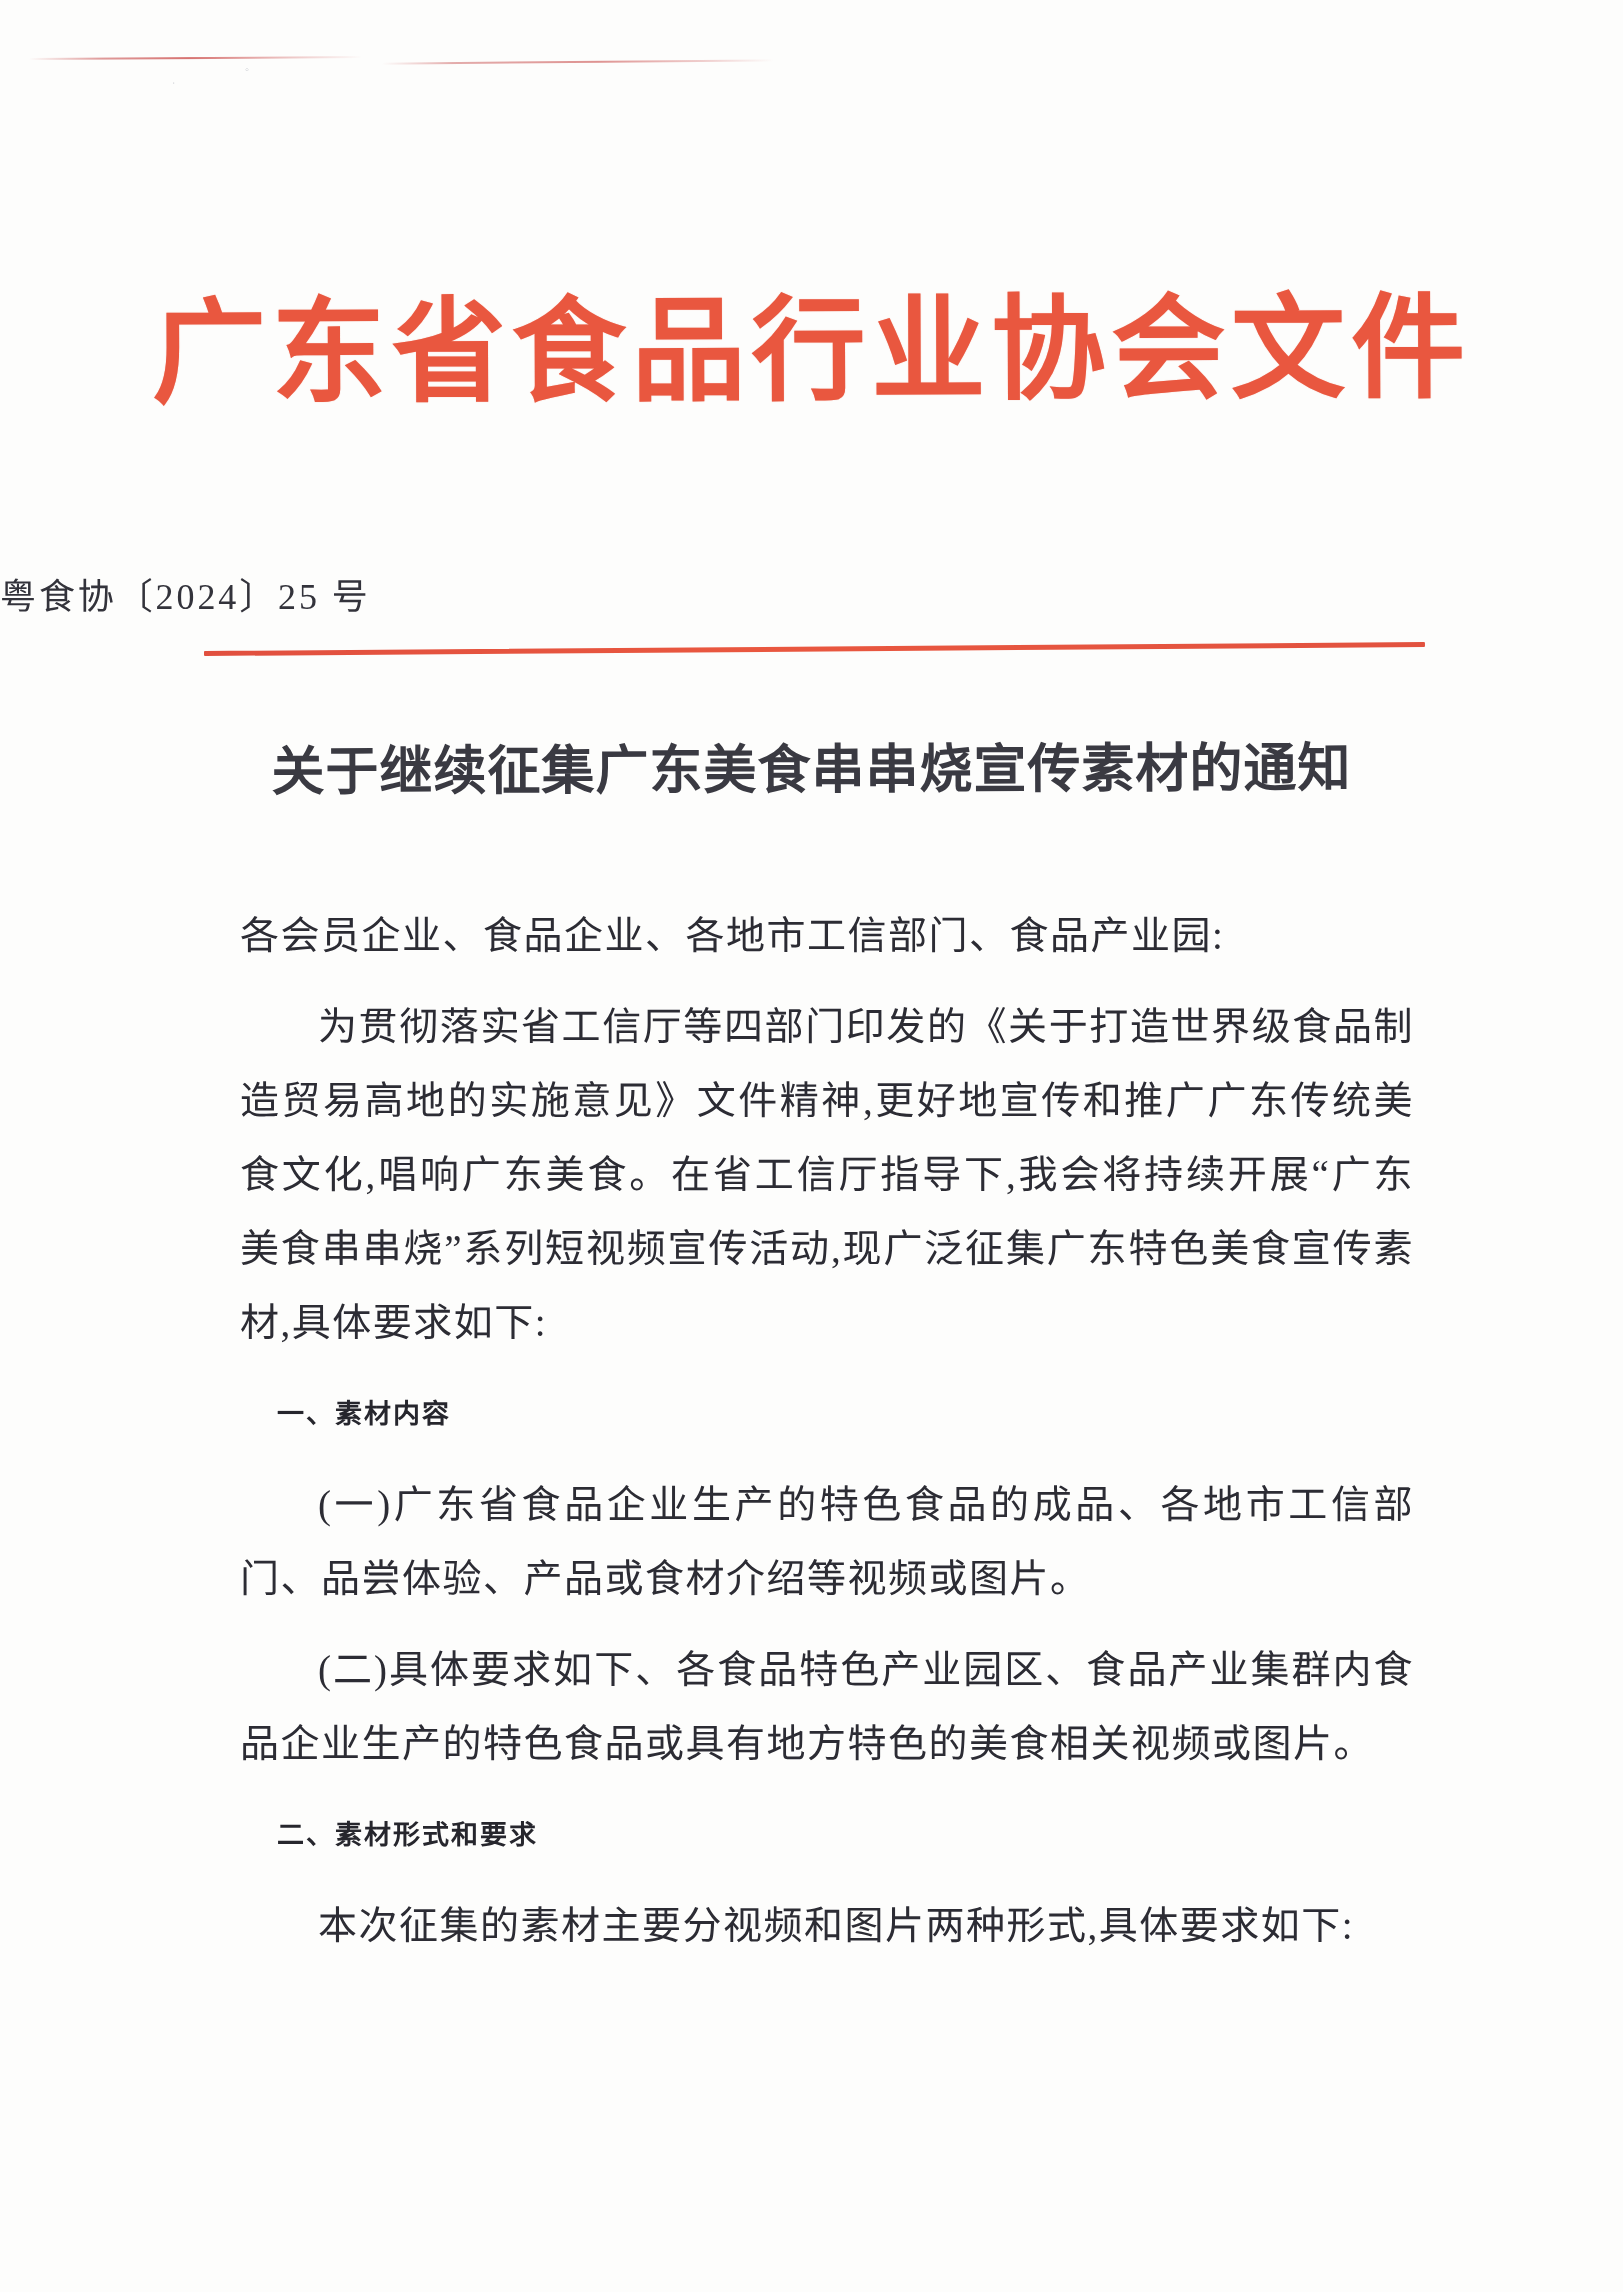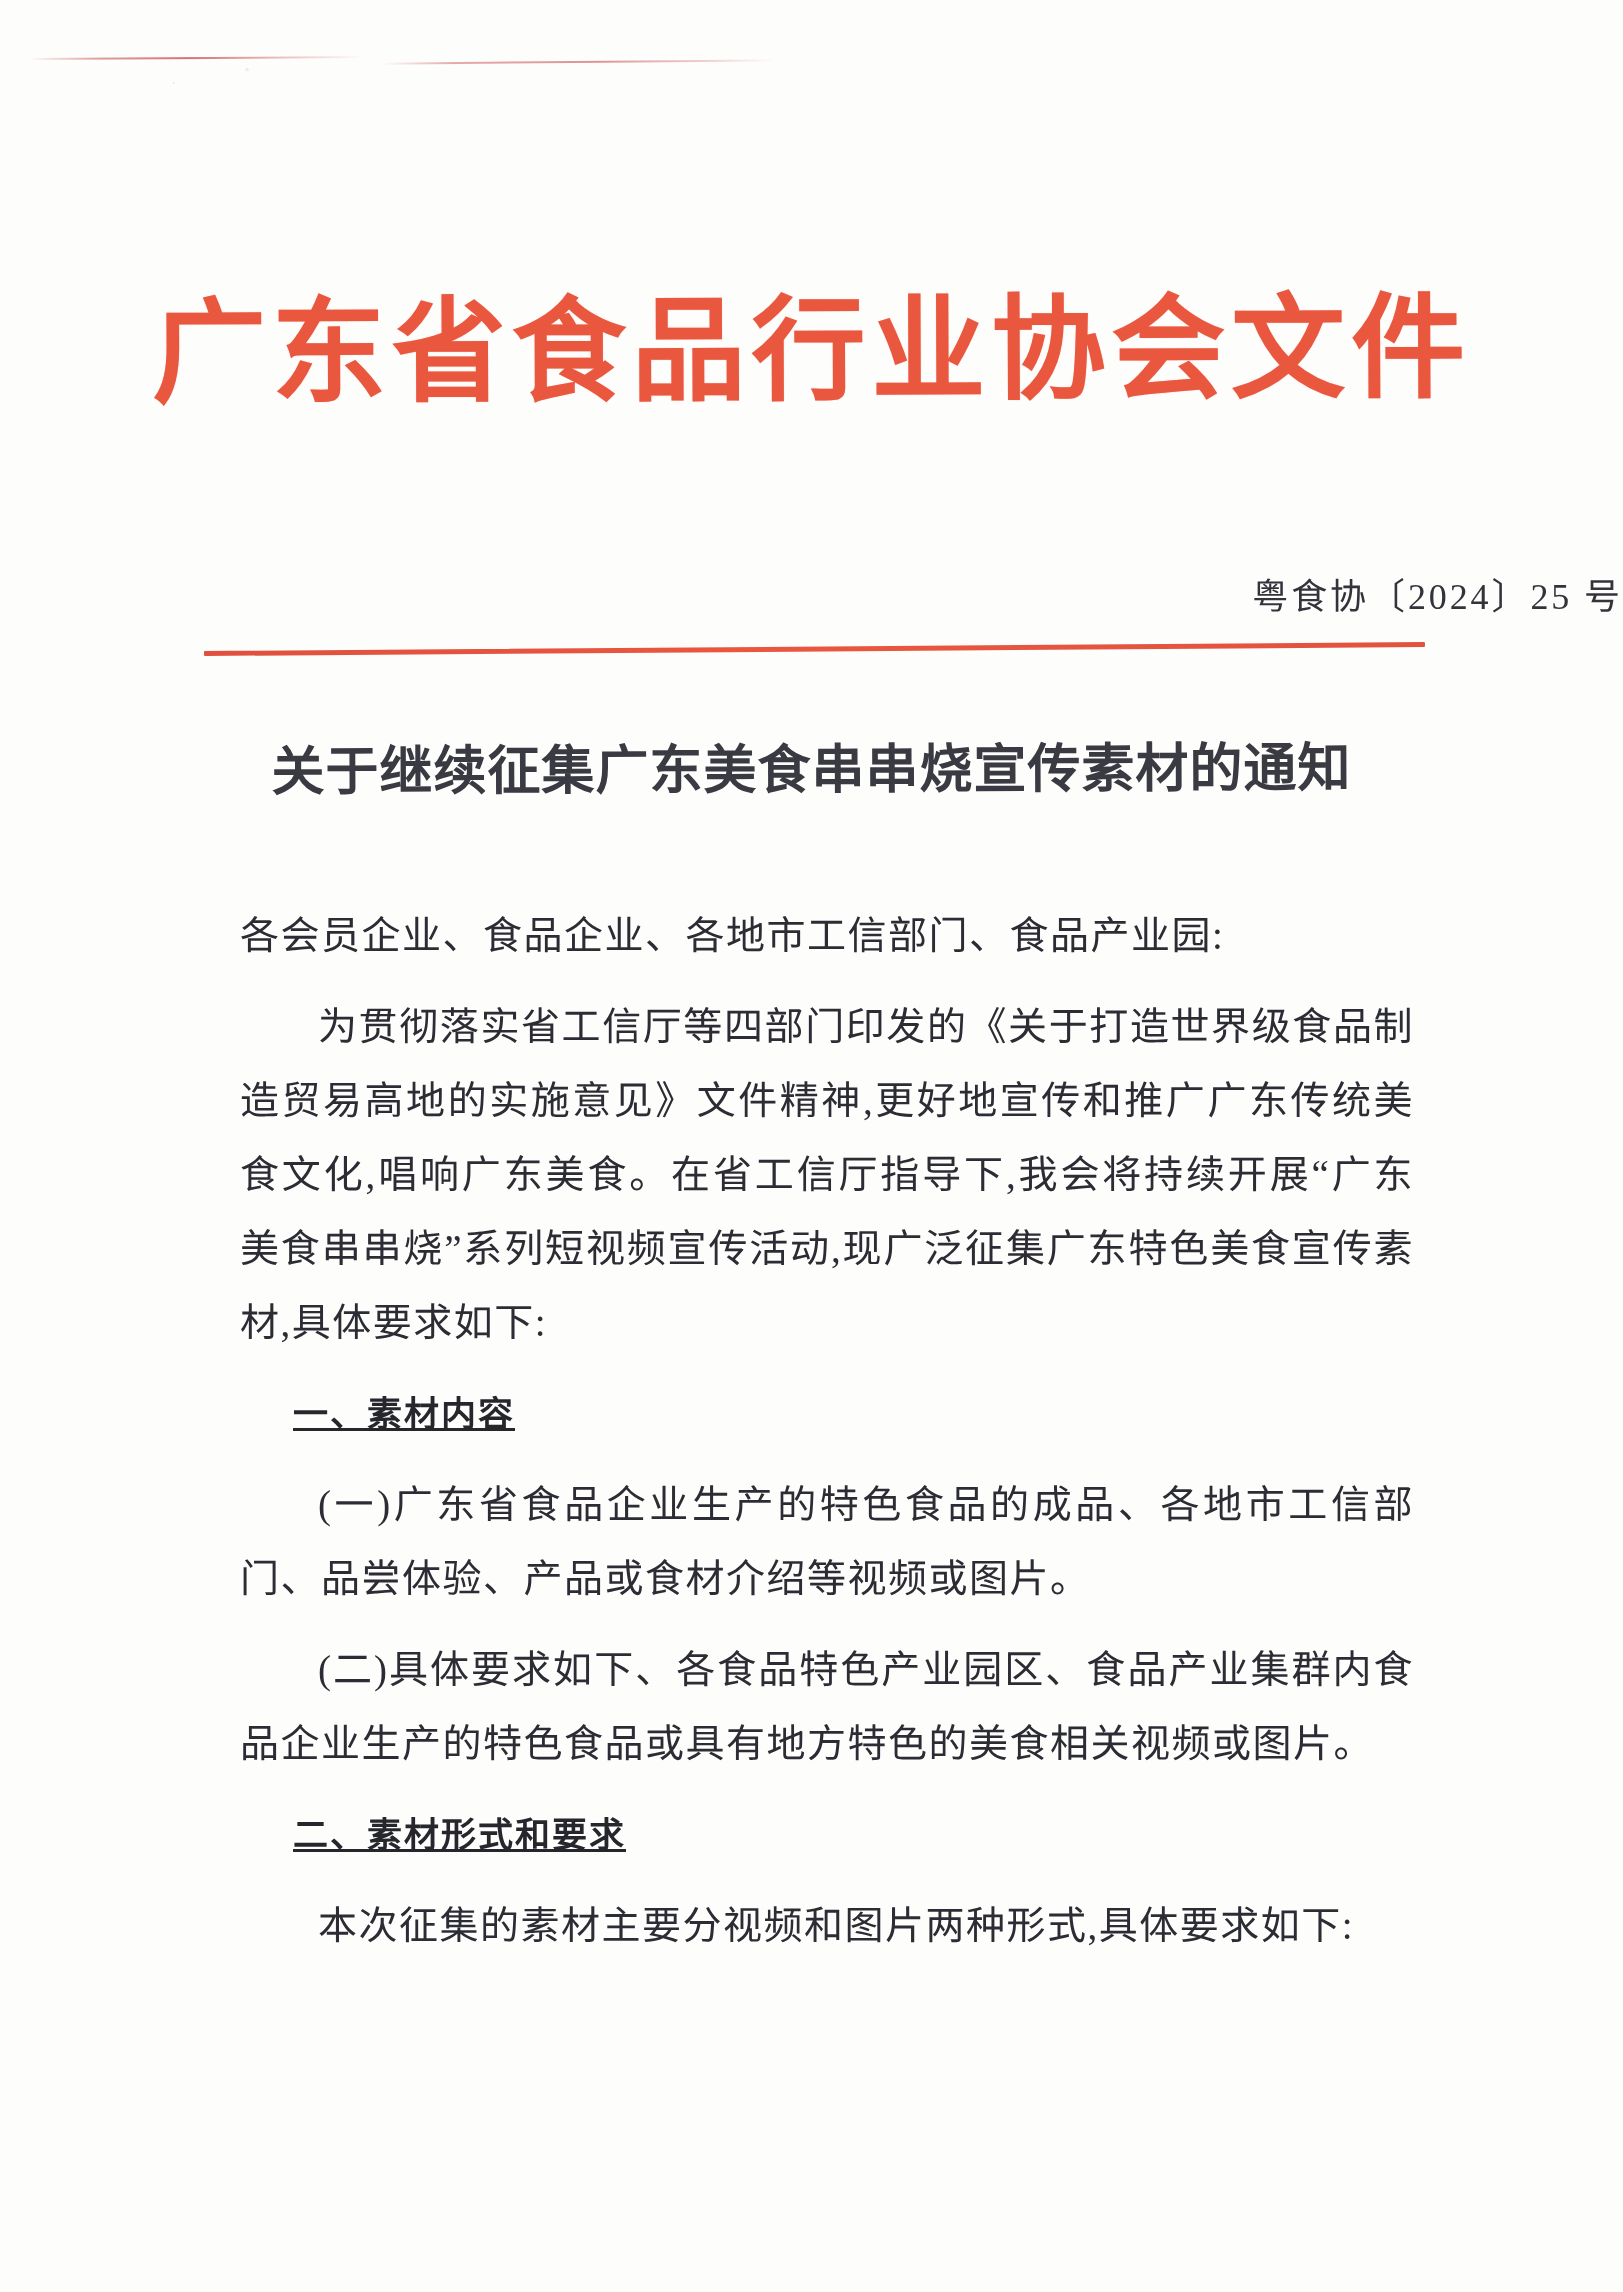--- a/index.html
+++ b/index.html
@@ -77,21 +77,21 @@
     white-space: nowrap;
     transform: rotate(-0.25deg);
   }
 
   
   .doc-number {
     position: absolute;
     left: 0;
     right: 0;
     top: 567px;
-    text-align: right;
+    text-align: left;
     font-family: "Liberation Serif", "DejaVu Serif", serif;
     font-size: 36px;
     letter-spacing: 2.9px;
     color: #33333b;
     white-space: nowrap;
   }
 
   
   .red-rule {
     position: absolute;
@@ -146,25 +146,24 @@
   }
   .para + .para {
     margin-top: 0;
   }
 
   .section-heading {
     margin: 0;
     text-indent: 2em;
     font-family: "Liberation Sans", "DejaVu Sans", sans-serif;
     font-weight: bold;
-    font-size: 35px;
+    font-size: 27px;
     line-height: 74px;
     letter-spacing: 2px;
     color: #26262d;
-    text-decoration: underline;
   }
 </style>
 </head>
 <body>
 
 <div class="page">
 
   <div class="scan-streak"></div>
   <div class="scan-streak two"></div>
   <div class="scan-fleck" style="left:245px; top:65px;">◦</div>

